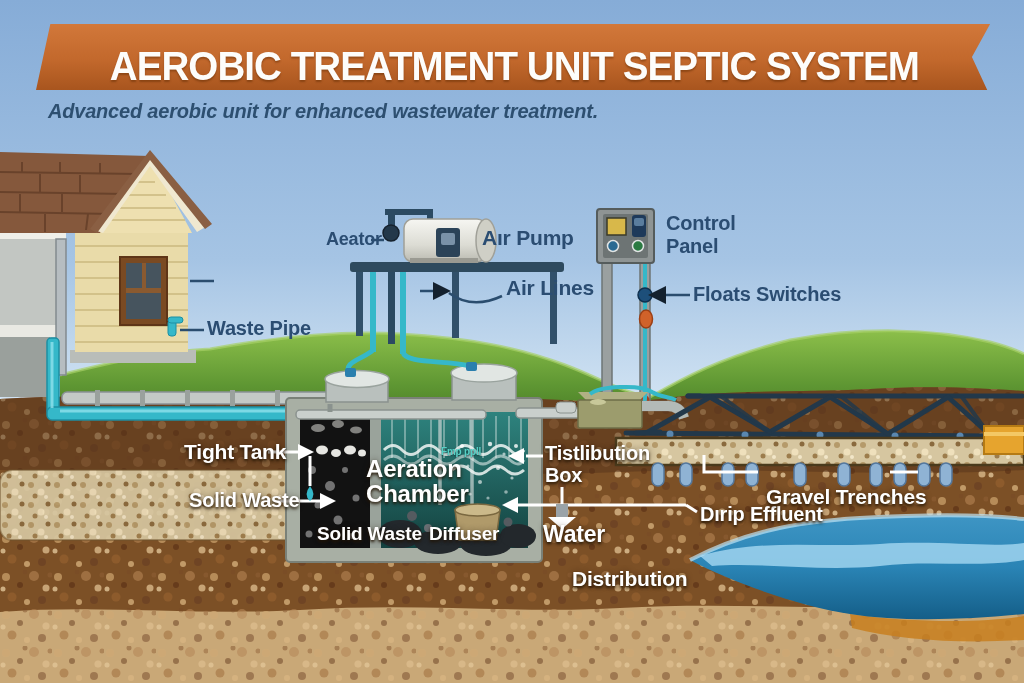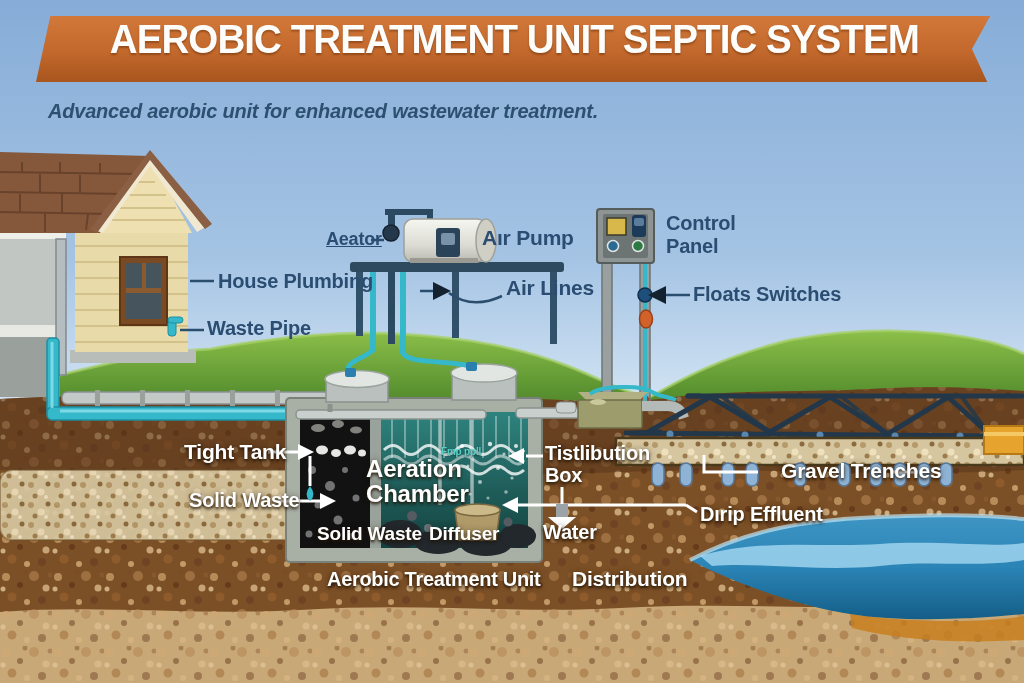--- a/index.html
+++ b/index.html
@@ -4,57 +4,57 @@
 <style>
   html,body{margin:0;padding:0;background:#222;}
   .stage{
     position:relative;width:1024px;height:683px;overflow:hidden;
     font-family:"Liberation Sans",sans-serif;
     background:linear-gradient(180deg,#86acd7 0%,#a5c4e4 38%,#d8e8f5 62%,#e3eef7 100%);
   }
   .stage svg{position:absolute;left:0;top:0;}
   
   .banner{
-    position:absolute;left:36px;top:16px;width:956px;height:66px;
+    position:absolute;left:36px;top:24px;width:956px;height:66px;
     background:linear-gradient(180deg,#d2783a 0%,#c2682c 55%,#a8551e 100%);
     clip-path:polygon(1.5% 0,99.8% 0,97.9% 50%,99.5% 100%,0 100%);
-    display:flex;align-items:flex-start;justify-content:center;
+    display:flex;align-items:flex-end;justify-content:center;
     filter:drop-shadow(0 3px 3px rgba(50,40,60,.35));
   }
   .banner-title{
     color:#fdfdfb;font-size:41px;font-weight:800;letter-spacing:-1px;
     transform:scaleX(.94);text-shadow:0 2px 2px rgba(90,40,0,.45);white-space:nowrap;
   }
   .subtitle{
     position:absolute;left:48px;top:100px;font-size:20px;font-weight:700;font-style:italic;
     color:#2d4f70;letter-spacing:-.2px;
   }
   
   .lbl{position:absolute;font-weight:700;white-space:nowrap;letter-spacing:-.2px;}
   .dark{color:#2b4d72;font-size:20px;}
   .white{color:#ffffff;font-size:19px;
          text-shadow:0 2px 3px rgba(33,20,4,.9),0 0 6px rgba(33,20,4,.45);}
   .lbl-house-plumbing{left:218px;top:270px;}
   .lbl-waste-pipe{left:207px;top:317px;text-align:right;}
-  .lbl-aerator{left:326px;top:229px;font-size:18px;text-decoration:underline;}
+  .lbl-aerator{left:326px;top:229px;font-size:18px;}
   .lbl-air-pump{left:482px;top:226px;font-size:21px;}
   .lbl-air-lines{left:506px;top:276px;font-size:21px;}
   .lbl-control-panel{left:666px;top:212px;width:80px;white-space:normal;line-height:1.15;}
   .lbl-floats-switches{left:693px;top:283px;}
   .lbl-tight-tank{left:184px;top:440px;font-size:21px;}
   .lbl-solid-waste-callout{left:189px;top:489px;font-size:20px;}
   .lbl-aeration-chamber{left:366px;top:456px;font-size:24px;width:112px;white-space:normal;line-height:1.06;}
   .lbl-chamber-watermark{left:441px;top:446px;font-size:10px;color:#56d0c6;
         text-shadow:0 1px 2px rgba(10,40,40,.8);}
   .lbl-solid-waste-inner{left:317px;top:523px;}
   .lbl-diffuser{left:429px;top:523px;}
   .lbl-distribution-box{left:545px;top:442px;width:122px;white-space:normal;line-height:1.1;font-size:20px;}
-  .lbl-water{left:543px;top:521px;font-size:20px;}
+  .lbl-water{left:543px;top:521px;font-size:23px;}
   .lbl-drip-effluent{left:700px;top:503px;font-size:20px;}
-  .lbl-gravel-trenches{left:766px;top:459px;font-size:21px;margin-left:15px;}
+  .lbl-gravel-trenches{left:766px;top:485px;font-size:21px;}
   .lbl-atu{left:327px;top:568px;font-size:20px;letter-spacing:-.3px;}
   .lbl-distribution{left:562px;top:567px;font-size:21px;padding-left:10px;}
   .lbl-water-table{left:862px;top:585px;font-size:22px;}
 </style>
 </head>
 <body>
 
 <div class="stage">
 
 <svg width="1024" height="683" viewBox="0 0 1024 683">
@@ -422,33 +422,31 @@
   </g>
   <rect x="556" y="504" width="12" height="13" fill="#9aa3a8"></rect>
   <path d="M310,486 q7,9 0,15 q-7,-6 0,-15" fill="#35b8c9"></path>
 </svg>
 
   <div class="banner">
     <span class="banner-title">AEROBIC TREATMENT UNIT SEPTIC SYSTEM</span>
   </div>
   <div class="subtitle">Advanced aerobic unit for enhanced wastewater treatment.</div>
 
-  <div class="lbl dark lbl-house-plumbing">House Plumbing</div>
   <div class="lbl dark lbl-waste-pipe">Waste Pipe</div>
   <div class="lbl dark lbl-aerator">Aeator</div>
   <div class="lbl dark lbl-air-pump">Aır Pump</div>
   <div class="lbl dark lbl-air-lines">Air Lines</div>
   <div class="lbl dark lbl-control-panel">Control Panel</div>
   <div class="lbl dark lbl-floats-switches">Floats Switches</div>
 
   <div class="lbl white lbl-tight-tank">Tight Tank</div>
   <div class="lbl white lbl-solid-waste-callout">Solid Waste</div>
   <div class="lbl white lbl-aeration-chamber">Aeration Chamber</div>
   <div class="lbl lbl-chamber-watermark">Fmp ppll</div>
   <div class="lbl white lbl-solid-waste-inner">Solid Waste</div>
   <div class="lbl white lbl-diffuser">Diffuser</div>
   <div class="lbl white lbl-distribution-box">Tistlibution Box</div>
   <div class="lbl white lbl-water">Water</div>
   <div class="lbl white lbl-drip-effluent">Dırip Effluent</div>
   <div class="lbl white lbl-gravel-trenches">Gravel Trenches</div>
-  <div class="lbl white lbl-atu">Aerobic Treatment Unit</div>
   <div class="lbl white lbl-distribution">Distribution</div>
 </div>
 
 </body></html>

